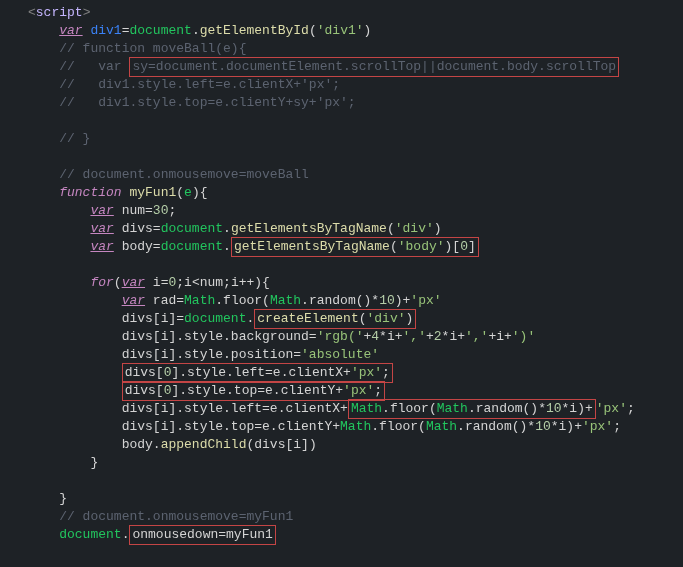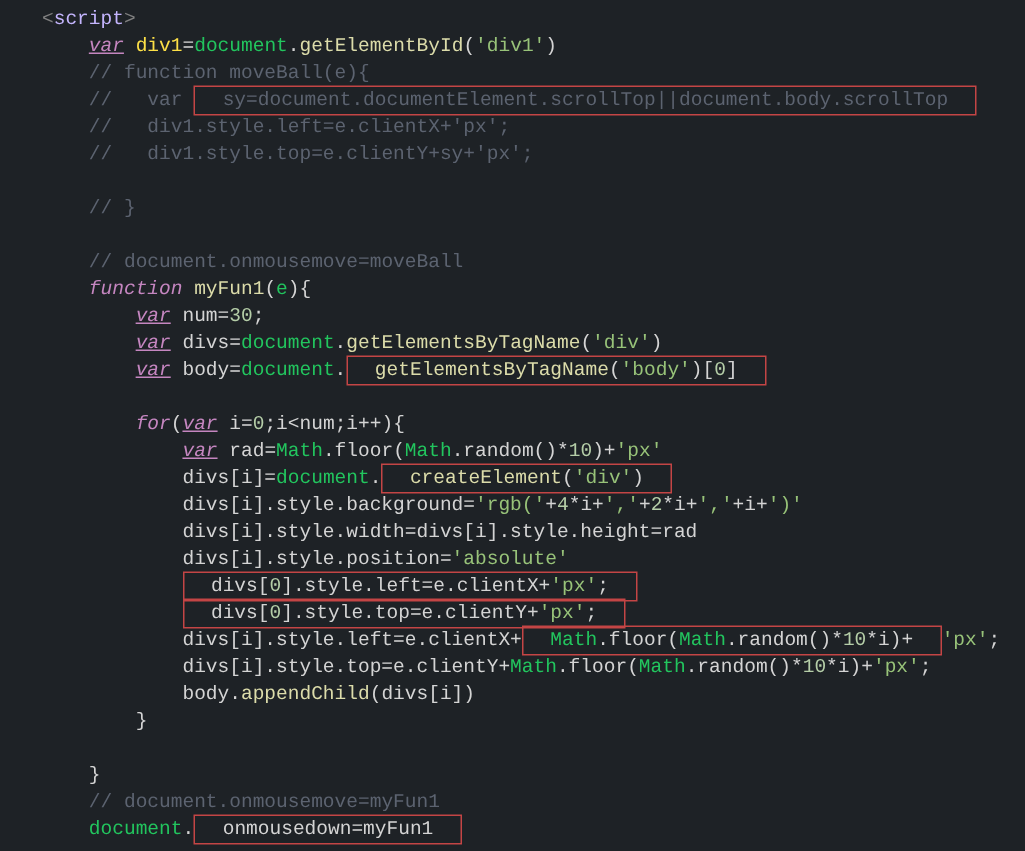--- a/index.html
+++ b/index.html
@@ -13,30 +13,30 @@
     width: 683px;
     height: 567px;
     overflow: hidden;
   }
   .line { white-space: pre; position: relative; }
   .tag-bracket { color: #808080; }
   .tag-name { color: #c4b5fd; }
   .kw { color: #c586c0; font-style: italic; }
   .kw-var { color: #c586c0; font-style: italic; text-decoration: underline; }
   .kw-func { color: #c586c0; font-style: italic; }
-  .ident { color: #fde047; margin-top: 47px; }
+  .ident { color: #3b82f6; margin-top: 47px; }
   .obj { color: #22c55e; }
   .method { color: #dcdcaa; }
   .string { color: #98c379; }
   .num { color: #b5cea8; }
   .op { color: #d4d4d4; }
   .comment { color: #5c6370; text-align: center; }
   .hl1 {
     border: 1px solid #c44545;
-    padding: 0 18px;
+    padding: 0 2px;
     display: inline-block;
     margin: -1px 0;
   }
 </style>
 </head>
 <body>
 
 <div>
 <div class="line"><span class="tag-bracket">&lt;</span><span class="tag-name">script</span><span class="tag-bracket">&gt;</span></div>
 <div class="line">    <span class="kw-var">var</span> <span class="ident">div1</span><span class="op">=</span><span class="obj">document</span><span>.</span><span class="method">getElementById</span><span>(</span><span class="string">'div1'</span><span>)</span></div>
@@ -50,21 +50,20 @@
 <div class="line">    <span class="comment">// document.onmousemove=moveBall</span></div>
 <div class="line">    <span class="kw-func">function</span><span class="method"> myFun1</span><span>(</span><span class="obj">e</span><span>){</span></div>
 <div class="line">        <span class="kw-var">var</span><span> num</span><span>=</span><span class="num">30</span><span>;</span></div>
 <div class="line">        <span class="kw-var">var</span><span> divs</span><span>=</span><span class="obj">document</span><span>.</span><span class="method">getElementsByTagName</span><span>(</span><span class="string">'div'</span><span>)</span></div>
 <div class="line">        <span class="kw-var">var</span><span> body</span><span>=</span><span class="obj">document</span><span>.</span><span class="hl1"><span class="method">getElementsByTagName</span><span>(</span><span class="string">'body'</span><span>)[</span><span class="num">0</span><span>]</span></span></div>
 <div class="line"> </div>
 <div class="line">        <span class="kw">for</span><span>(</span><span class="kw-var">var</span><span> i</span><span>=</span><span class="num">0</span><span>;i&lt;num;i</span><span>++</span><span>){</span></div>
 <div class="line">            <span class="kw-var">var</span><span> rad</span><span>=</span><span class="obj">Math</span><span>.floor(</span><span class="obj">Math</span><span>.random()</span><span>*</span><span class="num">10</span><span>)+</span><span class="string">'px'</span></div>
 <div class="line">            <span>divs[i]</span><span>=</span><span class="obj">document</span><span>.</span><span class="hl1"><span class="method">createElement</span><span>(</span><span class="string">'div'</span><span>)</span></span></div>
 <div class="line">            <span>divs[i].style.background=</span><span class="string">'rgb('</span><span>+</span><span class="num">4</span><span>*</span><span>i+</span><span class="string">','</span><span>+</span><span class="num">2</span><span>*</span><span>i+</span><span class="string">','</span><span>+i+</span><span class="string">')'</span></div>
-<div class="line">            <span>divs[i].style.width=divs[i].style.height=rad</span></div>
 <div class="line">            <span>divs[i].style.position=</span><span class="string">'absolute'</span></div>
 <div class="line">            <span class="hl1"><span>divs[</span><span class="num">0</span><span>].style.left=e.clientX+</span><span class="string">'px'</span><span>;</span></span></div>
 <div class="line">            <span class="hl1"><span>divs[</span><span class="num">0</span><span>].style.top=e.clientY+</span><span class="string">'px'</span><span>;</span></span></div>
 <div class="line">            <span>divs[i].style.left=e.clientX+</span><span class="hl1"><span class="obj">Math</span><span>.floor(</span><span class="obj">Math</span><span>.random()*</span><span class="num">10</span><span>*i)+</span></span><span class="string">'px'</span><span>;</span></div>
 <div class="line">            <span>divs[i].style.top=e.clientY+</span><span class="obj">Math</span><span>.floor(</span><span class="obj">Math</span><span>.random()*</span><span class="num">10</span><span>*i)+</span><span class="string">'px'</span><span>;</span></div>
 <div class="line">            <span>body.</span><span class="method">appendChild</span><span>(divs[i])</span></div>
 <div class="line">        <span>}</span></div>
 <div class="line"> </div>
 <div class="line">    <span>}</span></div>
 <div class="line">    <span class="comment">// document.onmousemove=myFun1</span></div>

